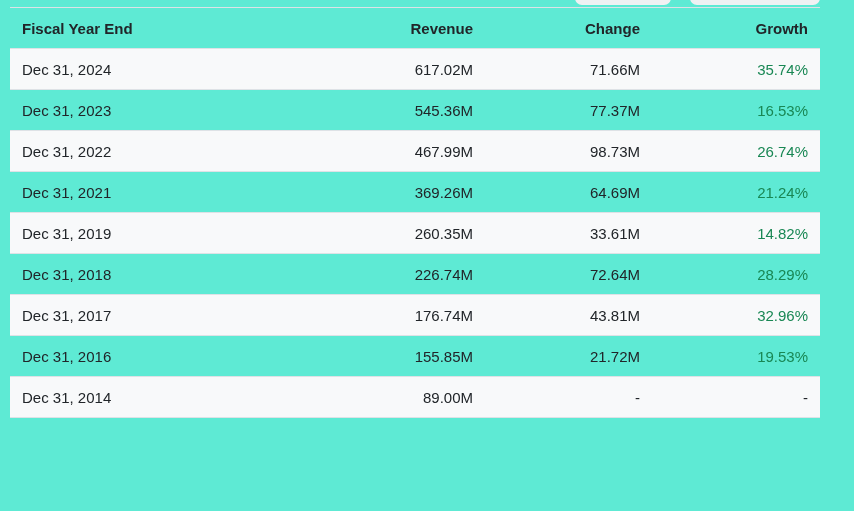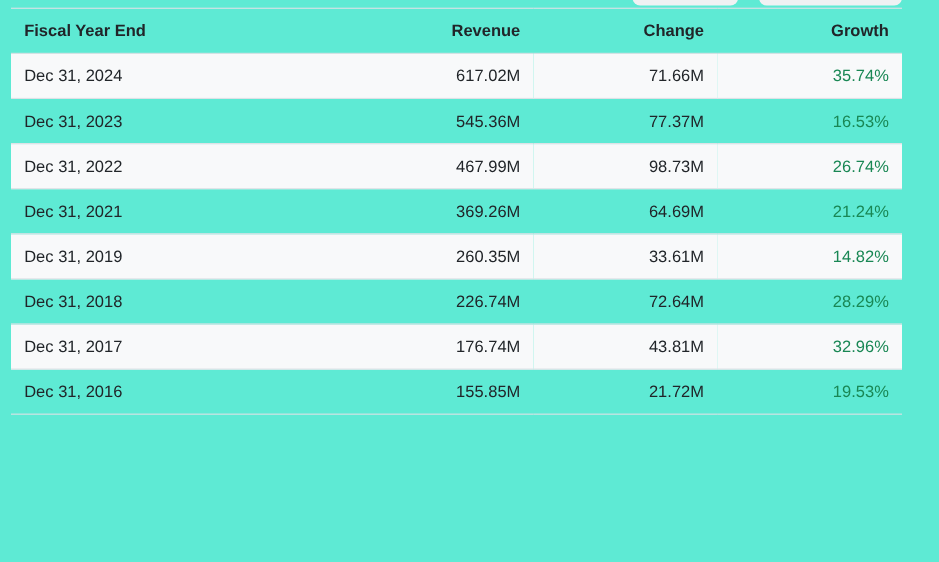--- a/index.html
+++ b/index.html
@@ -122,17 +122,23 @@
             <td class="right">176.74M</td>
             <td class="right">43.81M</td>
             <td class="right growth-pos">32.96%</td>
           </tr>
           <tr>
             <td class="left">Dec 31, 2016</td>
             <td class="right">155.85M</td>
             <td class="right">21.72M</td>
             <td class="right growth-pos">19.53%</td>
           </tr>
+          <tr>
+            <td class="left">Dec 31, 2014</td>
+            <td class="right">89.00M</td>
+            <td class="right">-</td>
+            <td class="right">-</td>
+          </tr>
         </tbody>
     </table>
   </div>
 
 </div>
 
 </body></html>

